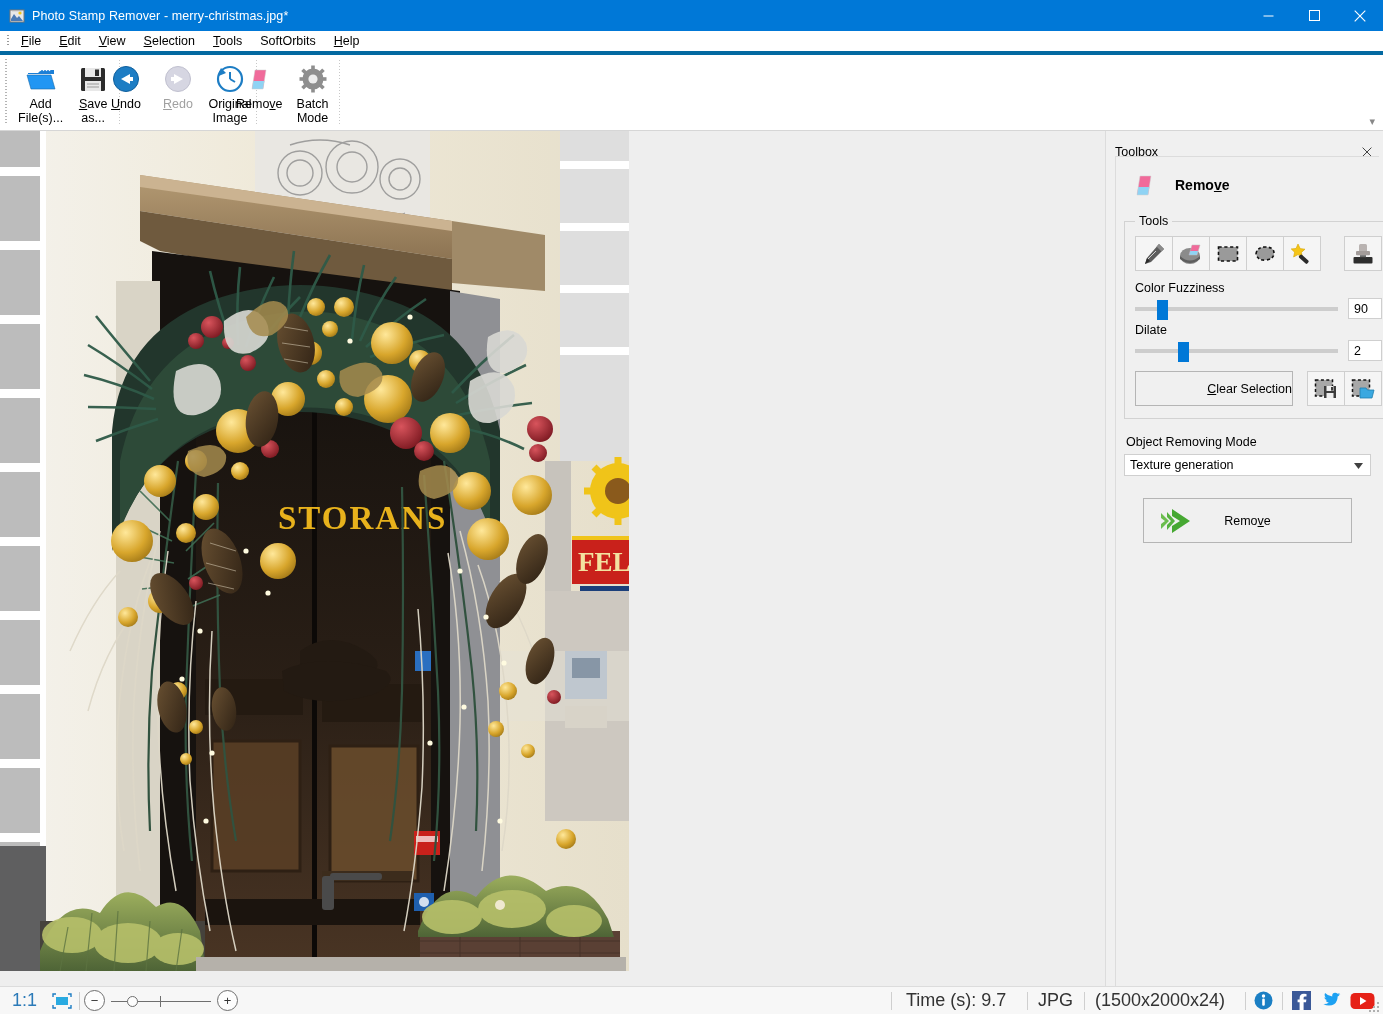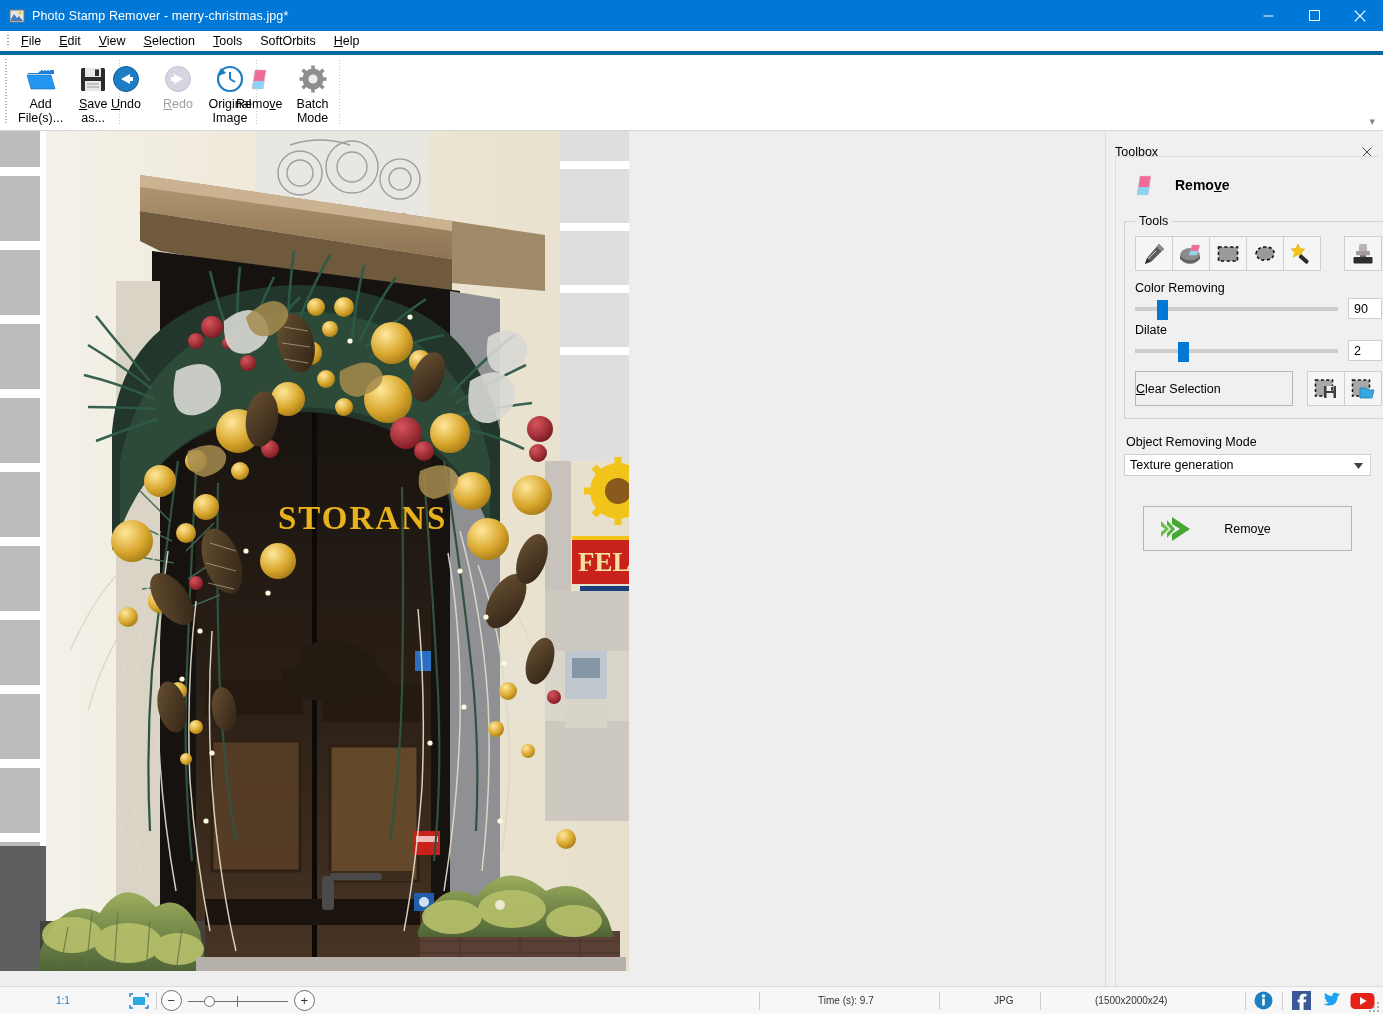--- a/index.html
+++ b/index.html
@@ -128,54 +128,53 @@
     position: absolute; top: 1px; width: 11px; height: 20px; background: #0078d7;
   }
   .slider-val {
     width: 34px; height: 21px; border: 1px solid #cfcfcf; background: #fff;
     font-size: 12.5px; display: flex; align-items: center; padding-left: 5px;
   }
 
   .clear-row { display: flex; align-items: center; margin-top: 10px; }
   .clear-btn {
     flex: 1; height: 35px; background: #f0f0f0; border: 1px solid #b5b5b5;
-    font-size: 12.5px; display: flex; align-items: center; justify-content: flex-start; cursor: default;
+    font-size: 12.5px; display: flex; align-items: center; justify-content: flex-end; cursor: default;
   }
   .io-btns { display: flex; margin-left: 14px; }
   .io-btn {
     width: 38px; height: 35px; background: #f5f5f5; border: 1px solid #cfcfcf;
     margin-left: -1px; display: flex; align-items: center; justify-content: center; cursor: default;
   }
   .io-btn:first-child { margin-left: 0; }
 
   .mode-label { font-size: 12.5px; margin: 0 0 5px 2px; }
   .combo {
     position: relative; height: 22px; background: #fff; border: 1px solid #cfcfcf;
     display: flex; align-items: center; padding-left: 5px; font-size: 12.5px; cursor: default;
-    margin-bottom: 30px;
+    margin-bottom: 22px;
   }
   .combo .arrow { position: absolute; right: 7px; top: 8px; }
 
   .remove-big {
     margin: 0 19px 0 19px; height: 45px; background: #f0f0f0; border: 1px solid #b5b5b5;
     display: flex; align-items: center; cursor: default; position: relative;
   }
   .remove-big .ico { position: absolute; left: 12px; top: 8px; }
   .remove-big .lbl { width: 100%; text-align: center; font-size: 12.5px; }
 
   
   .statusbar {
     position: absolute; left: 0; top: 986px; width: 1383px; height: 28px;
     background: #f7f7f7; border-top: 1px solid #dcdcdc;
     display: flex; align-items: center;
   }
   .sb-cell {
-    height: 17px; display: flex; align-items: center; font-size: 10px; color: #333;
+    height: 17px; display: flex; align-items: center; font-size: 18px; color: #333;
     padding: 0 8px;
-    margin-left: 44px;
   }
   .sb-sep { width: 1px; height: 18px; background: #cfcfcf; }
   .sb-zoom { display: flex; align-items: center; gap: 0; margin-left: 4px; }
   .zoomslider { position: relative; width: 104px; height: 22px; margin: 0 4px; }
   .zoomslider .ztrack { position: absolute; left: 2px; right: 2px; top: 11px; height: 1px; background: #6f6f6f; }
   .zoomslider .ztick { position: absolute; left: 51px; top: 6px; width: 1px; height: 11px; background: #6f6f6f; }
   .zoomslider .zthumb {
     position: absolute; left: 18px; top: 6px; width: 11px; height: 11px;
     border-radius: 50%; background: #fdfdfd; border: 1px solid #6f6f6f;
   }
@@ -792,21 +791,21 @@
               <svg width="26" height="26" viewBox="0 0 26 26">
                 <path d="M10.5 3 L15.5 3 Q17 3 17 4.6 L17 10 L9 10 L9 4.6 Q9 3 10.5 3 Z" fill="#b9b3b1"></path>
                 <rect x="6" y="10" width="14" height="4.2" rx="1" fill="#a39c9a"></rect>
                 <rect x="3.5" y="16" width="19" height="6.5" rx="1" fill="#2e2e2e"></rect>
                 <rect x="10" y="14.2" width="6" height="2" fill="#6b6b6b"></rect>
               </svg>
             </span>
           </div>
         </div>
 
-        <div class="slider-label">Color Removing</div>
+        <div class="slider-label">Color Fuzziness</div>
         <div class="slider-row">
           <div class="slider">
             <div class="track"></div>
             <div class="thumb" id="cf-thumb" style="left: 11%;"></div>
           </div>
           <div class="slider-val">90</div>
         </div>
 
         <div class="slider-label">Dilate</div>
         <div class="slider-row">

